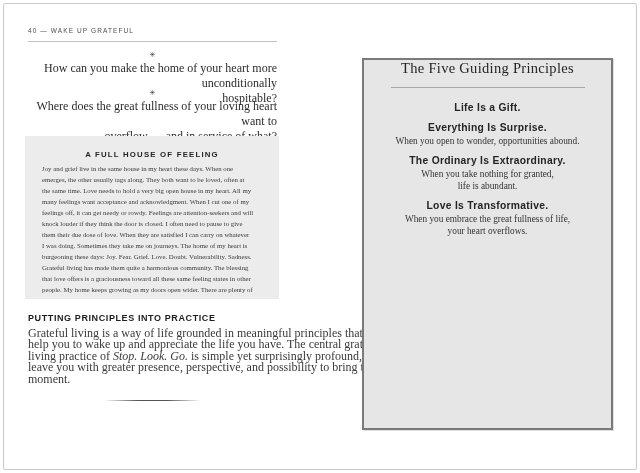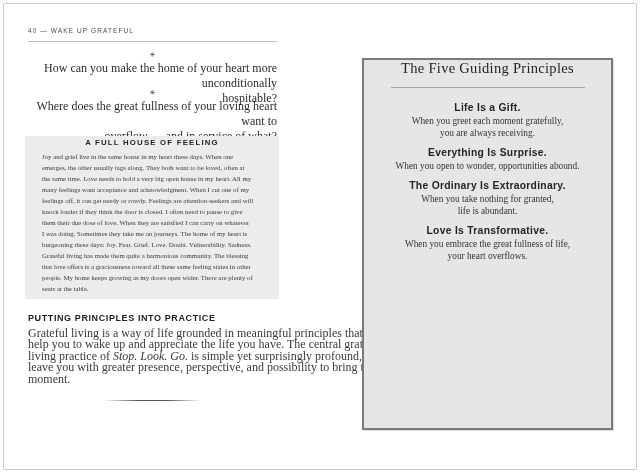--- a/index.html
+++ b/index.html
@@ -26,21 +26,21 @@
 
   .question{
     position:absolute;left:28px;width:249px;text-align:right;
     font-size:12px;line-height:15px;white-space:pre-line;color:#2c2c2c;
   }
   .question.q1{top:61px;}
   .question.q2{top:99px;}
 
   .feature-box{
     position:absolute;left:25px;top:136px;width:254px;height:163px;box-sizing:border-box;
-    background:var(--feature-box-bg,#ececec);padding:2px 17px 0 17px;overflow:hidden;
+    background:var(--feature-box-bg,#ececec);padding:14px 17px 0 17px;overflow:hidden;
   }
   .feature-box-title{
     text-align:center;font-family:"Liberation Sans","DejaVu Sans",sans-serif;
     font-weight:bold;font-size:7.8px;letter-spacing:1.2px;color:#262626;margin-bottom:4px;
   }
   .feature-box-body{
     font-size:6.8px;line-height:11px;color:#3a3a3a;white-space:pre;
   }
 
   .practice-title{
@@ -125,22 +125,20 @@
     <div class="section-divider"></div>
   </div>
 
   <div>
     <div class="principles-panel">
       <div class="panel-title">The Five Guiding Principles</div>
       <hr class="panel-rule">
 
       <div class="principle">
         <div class="principle-name">Life Is a Gift.</div>
-        <div class="principle-desc">When you greet each moment gratefully,
-you are always receiving.</div>
       </div>
       <div class="principle">
         <div class="principle-name">Everything Is Surprise.</div>
         <div class="principle-desc">When you open to wonder, opportunities abound.</div>
       </div>
       <div class="principle">
         <div class="principle-name">The Ordinary Is Extraordinary.</div>
         <div class="principle-desc">When you take nothing for granted,
 life is abundant.</div>
       </div>

